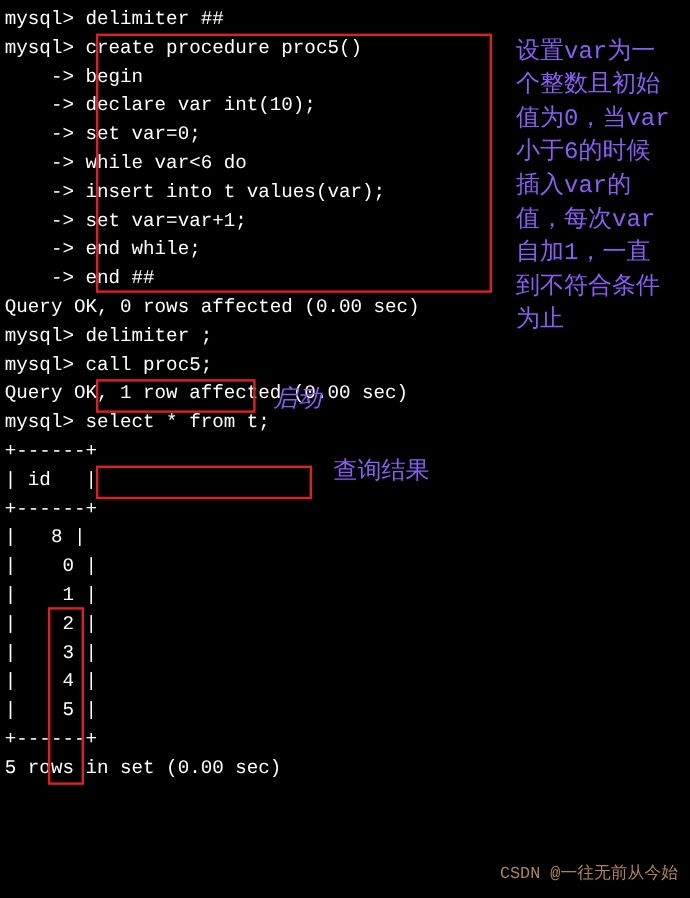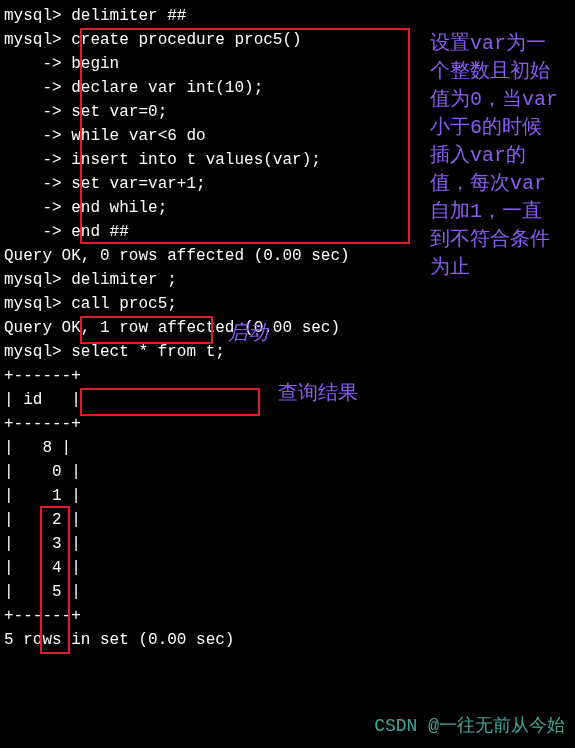--- a/index.html
+++ b/index.html
@@ -31,22 +31,22 @@
     .annotation {
       color: #8b5cf6;
       position: absolute;
       font-size: 20px;
       line-height: 1.4;
     }
     .watermark {
       position: absolute;
       bottom: 8px;
       right: 10px;
-      color: #5eead4;
-      font-size: 18px;
+      color: #fdba74;
+      font-size: 14px;
       opacity: 0.7;
     }
   </style>
 </head>
 <body>
 
 <div class="line">mysql&gt; delimiter ##</div>
 <div class="line">mysql&gt; create procedure proc5()</div>
 <div class="line">    -&gt; begin</div>
 <div class="line">    -&gt; declare var int(10);</div>

